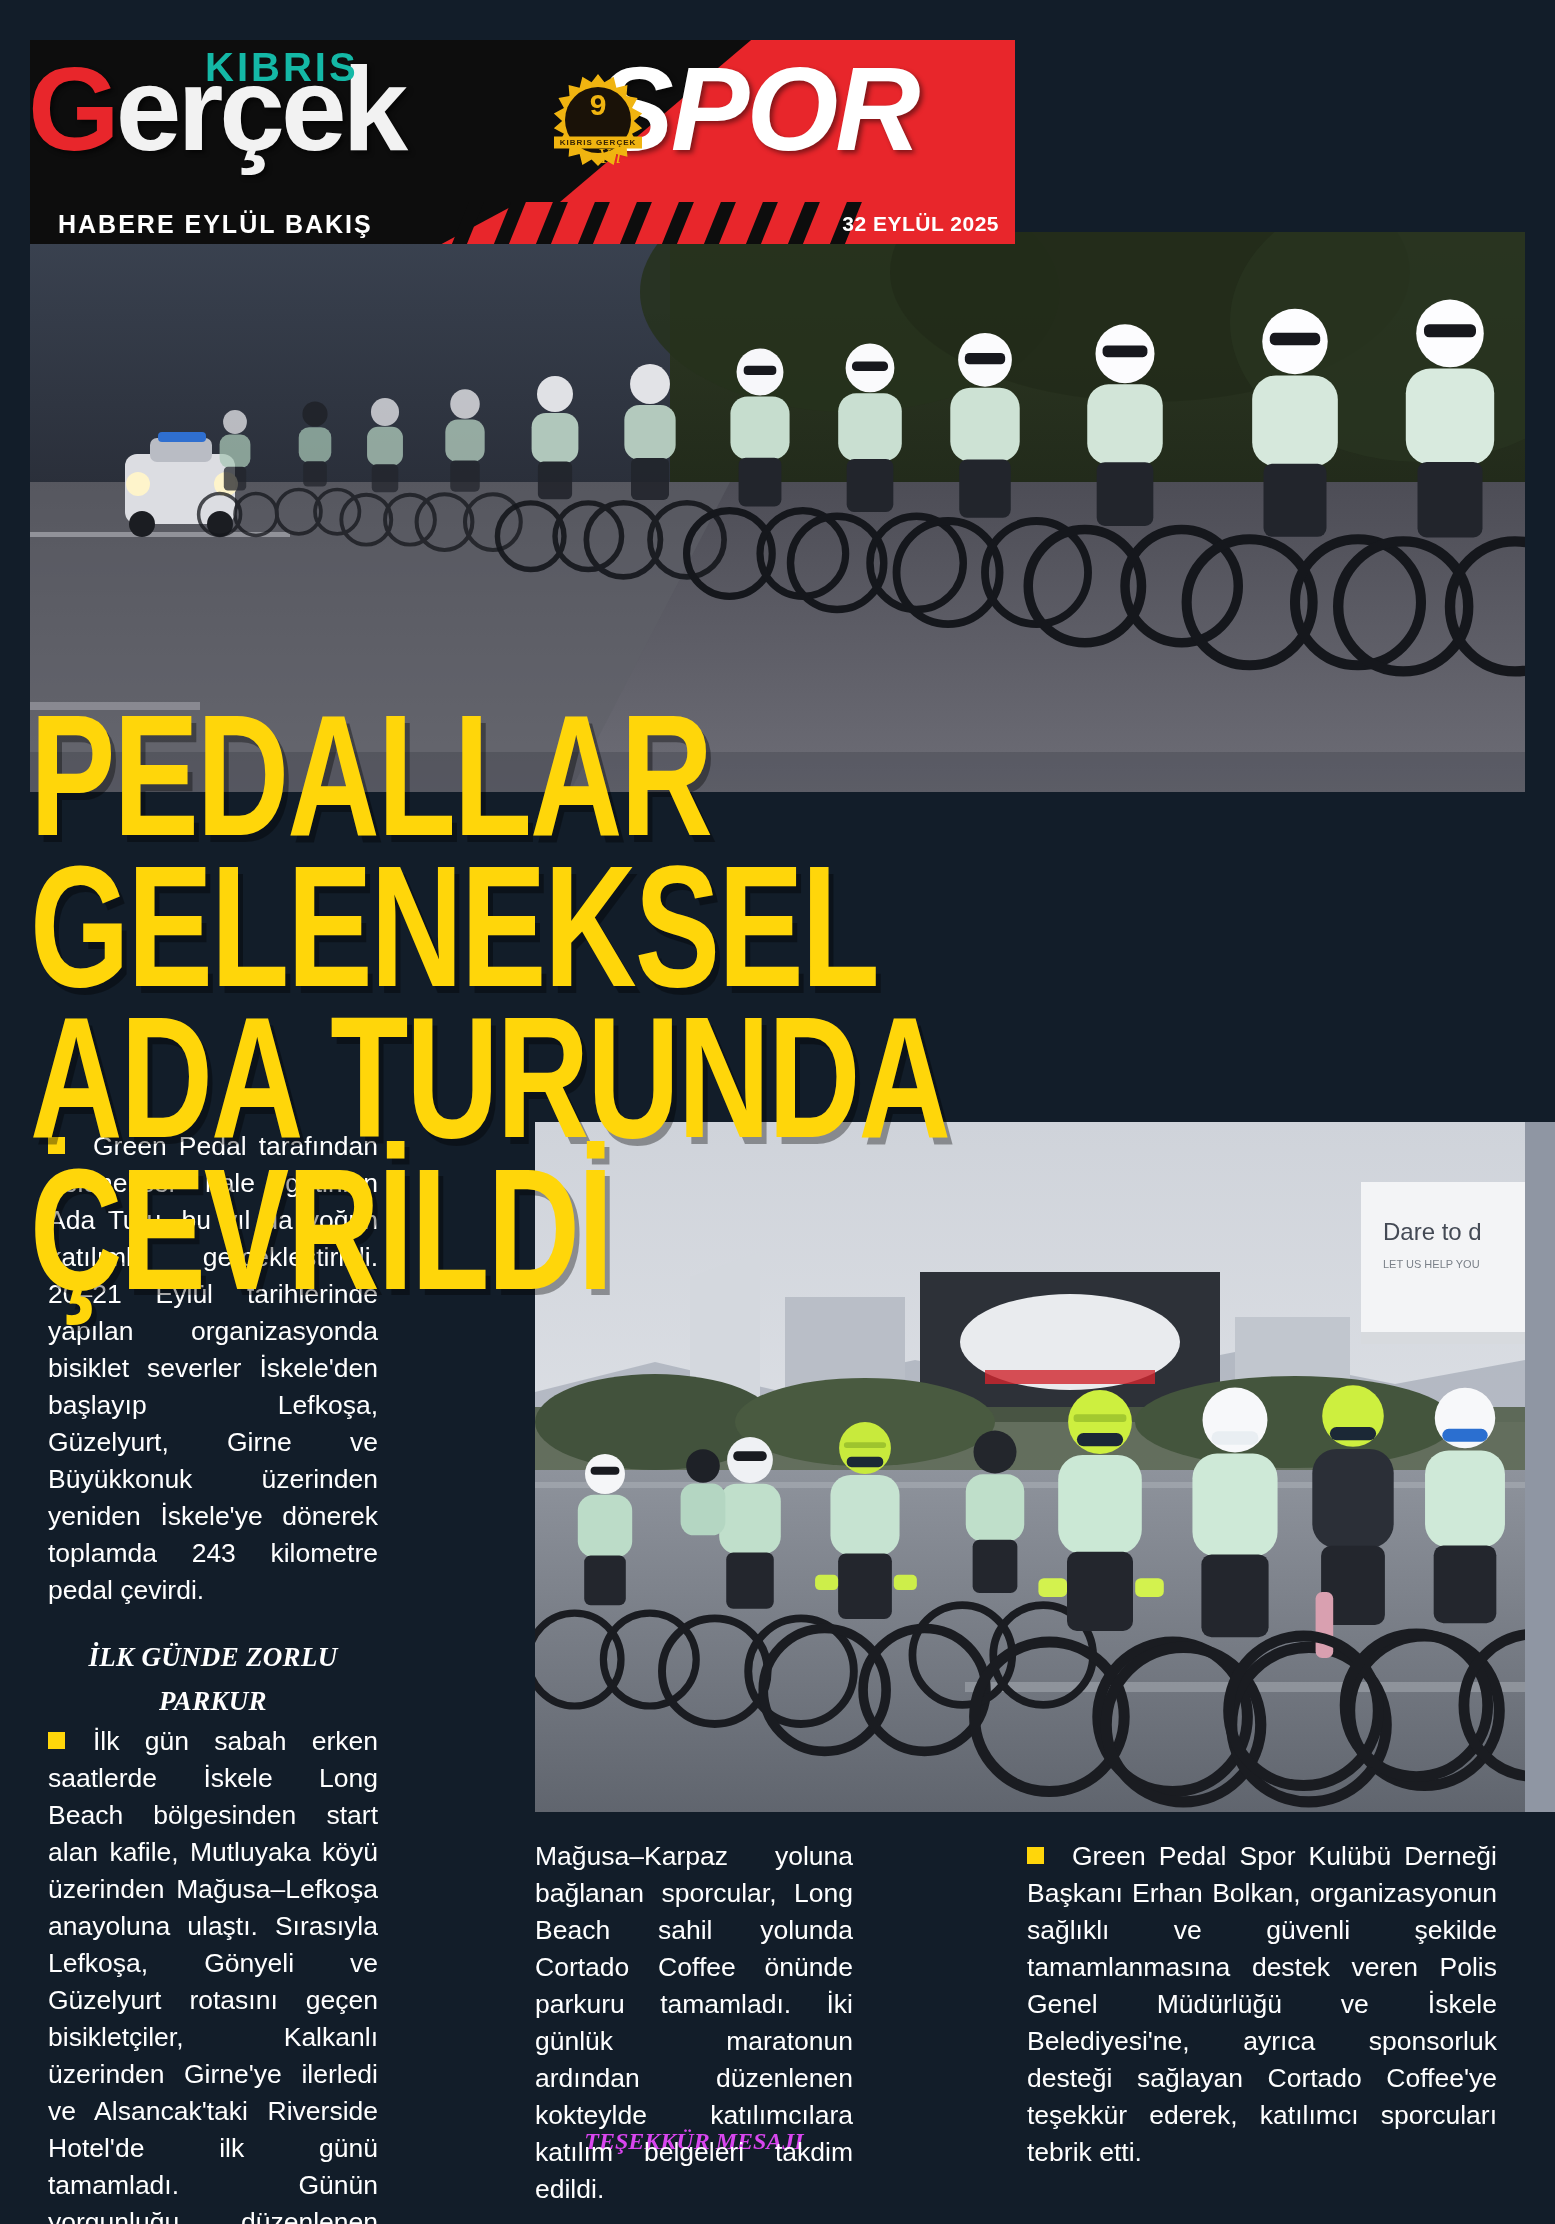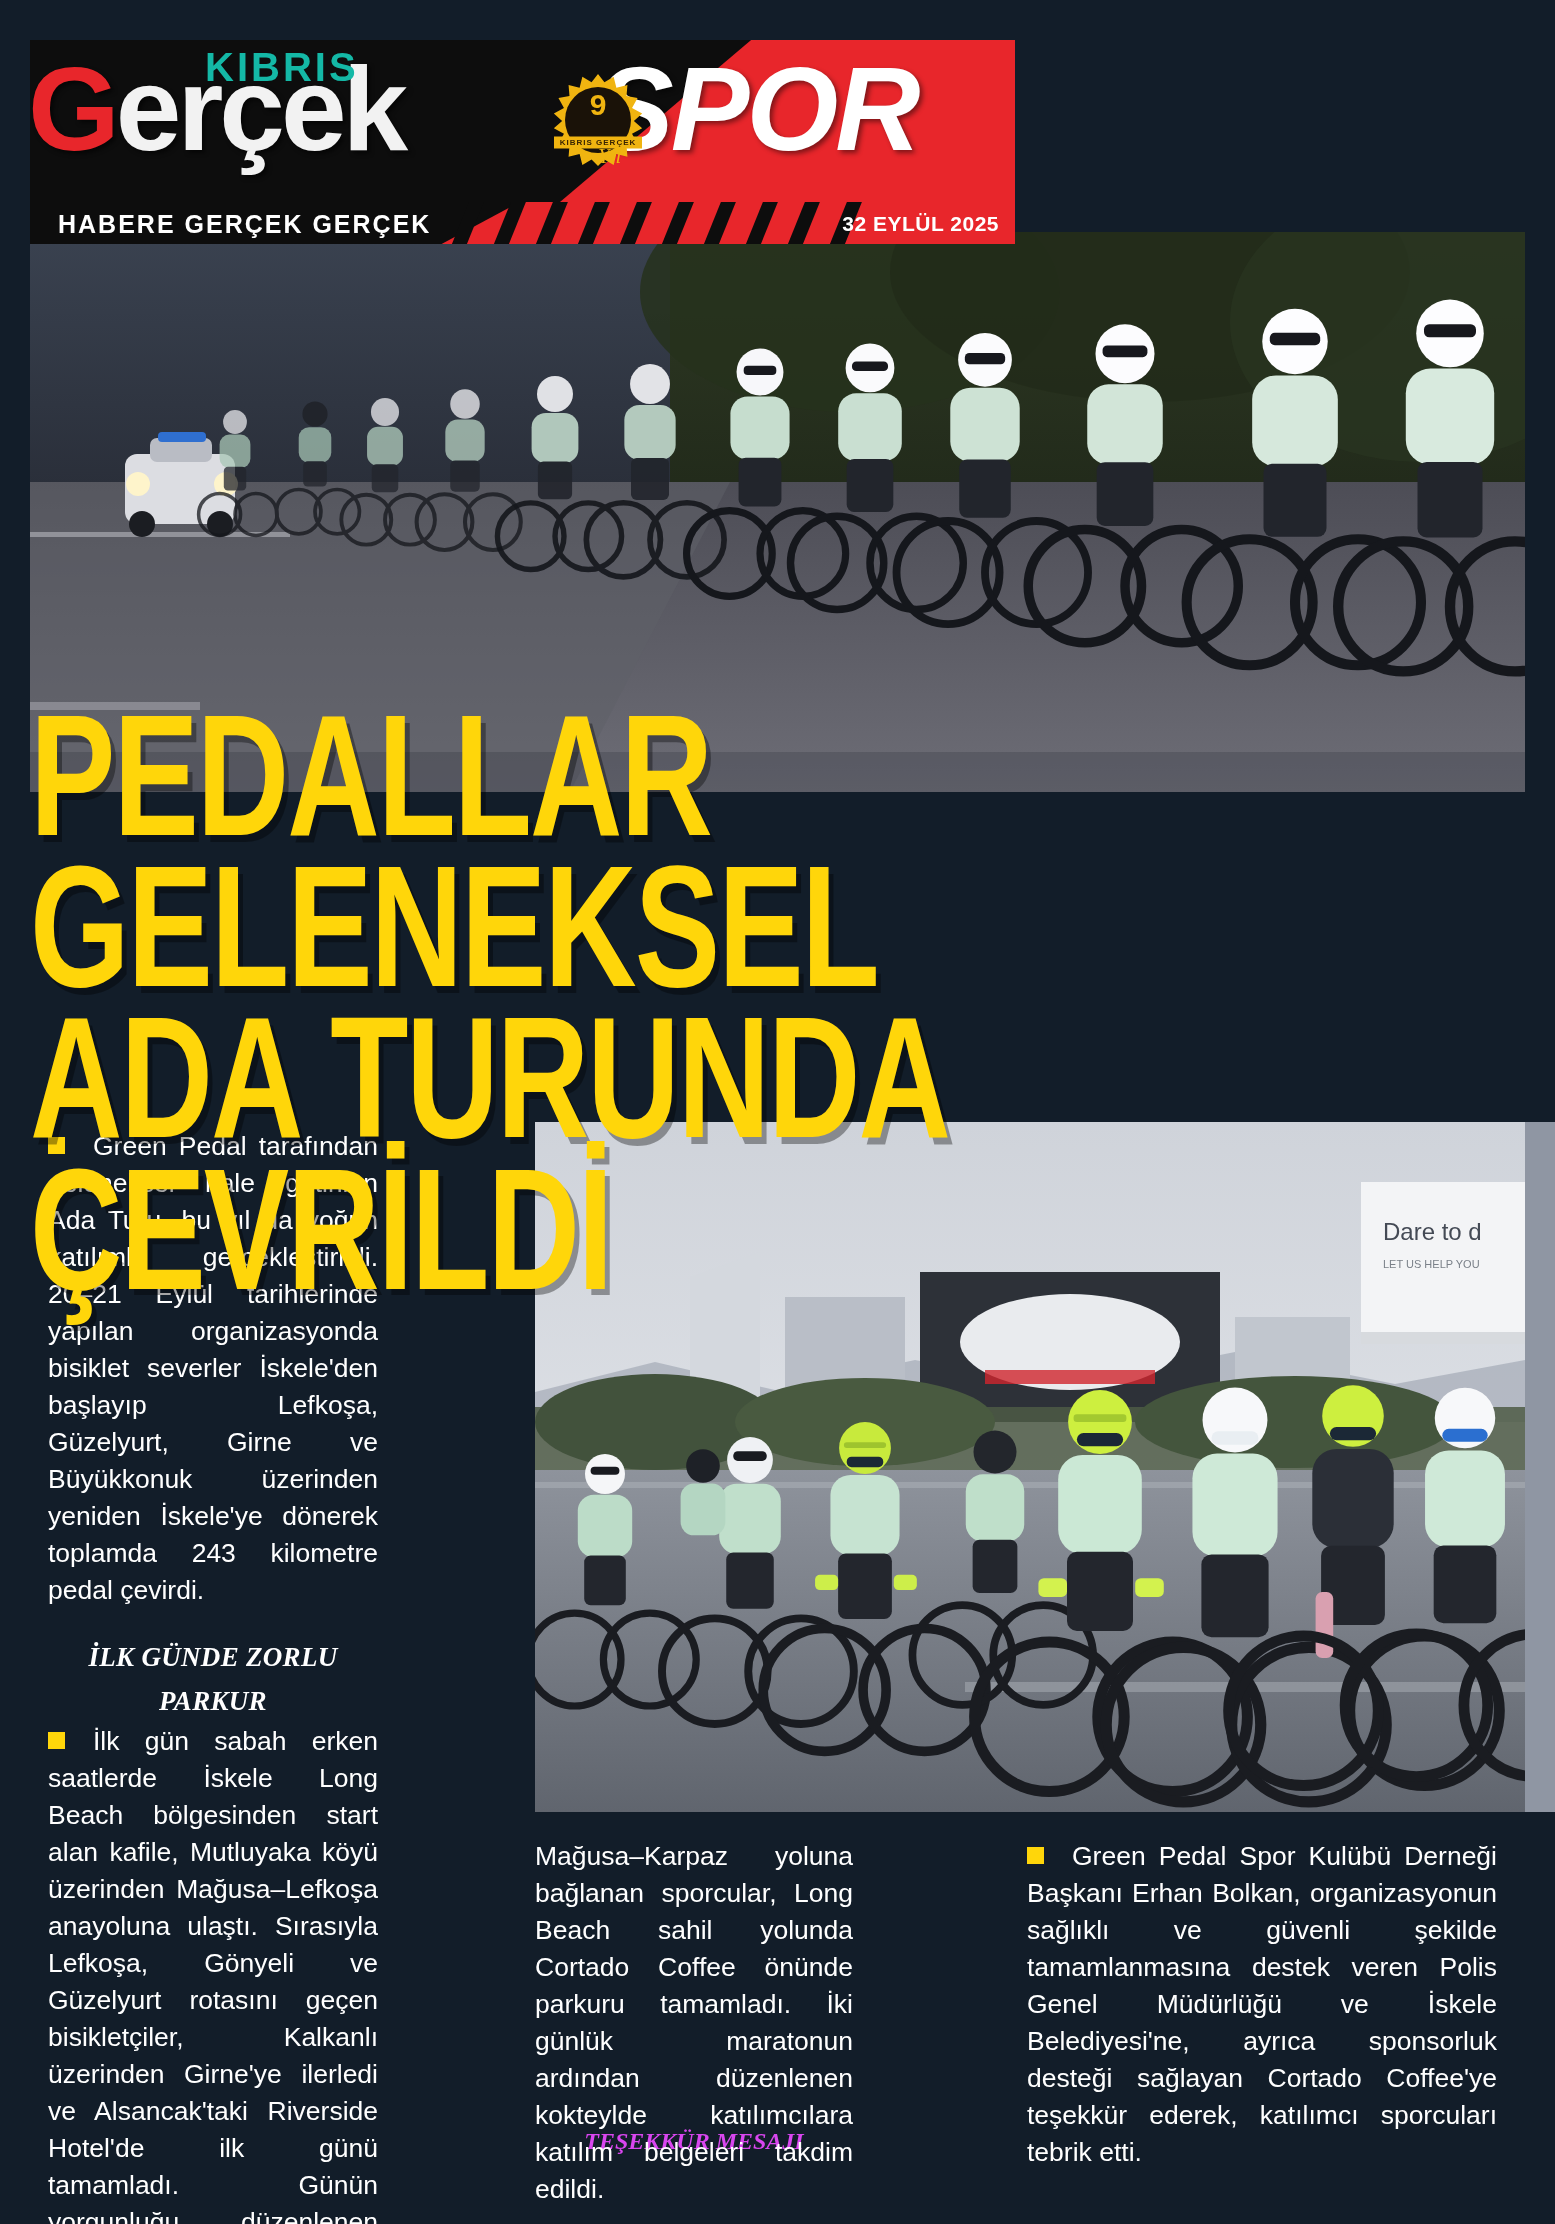--- a/index.html
+++ b/index.html
@@ -432,21 +432,21 @@
           <i style="left:42px"></i>
           <i style="left:84px"></i>
           <i style="left:126px"></i>
         <i style="left:168px"></i>
           <i style="left:210px"></i>
           <i style="left:252px"></i>
           <i style="left:294px"></i>
         <i style="left:336px"></i>
           <i style="left:378px"></i>
       </div>
-      <div class="tagline">HABERE GERÇEK GERÇEK</div>
+      <div class="tagline">HABERE EYLÜL BAKIŞ</div>
       <div class="mast-date">32 EYLÜL 2025</div>
     </div>
   </div>
 
   <div class="headline">
     <span class="hl-l1">PEDALLAR GELENEKSEL</span>
     <span class="hl-l2">ADA TURUNDA ÇEVRİLDİ</span>
   </div>
 
   <div class="photo2">

